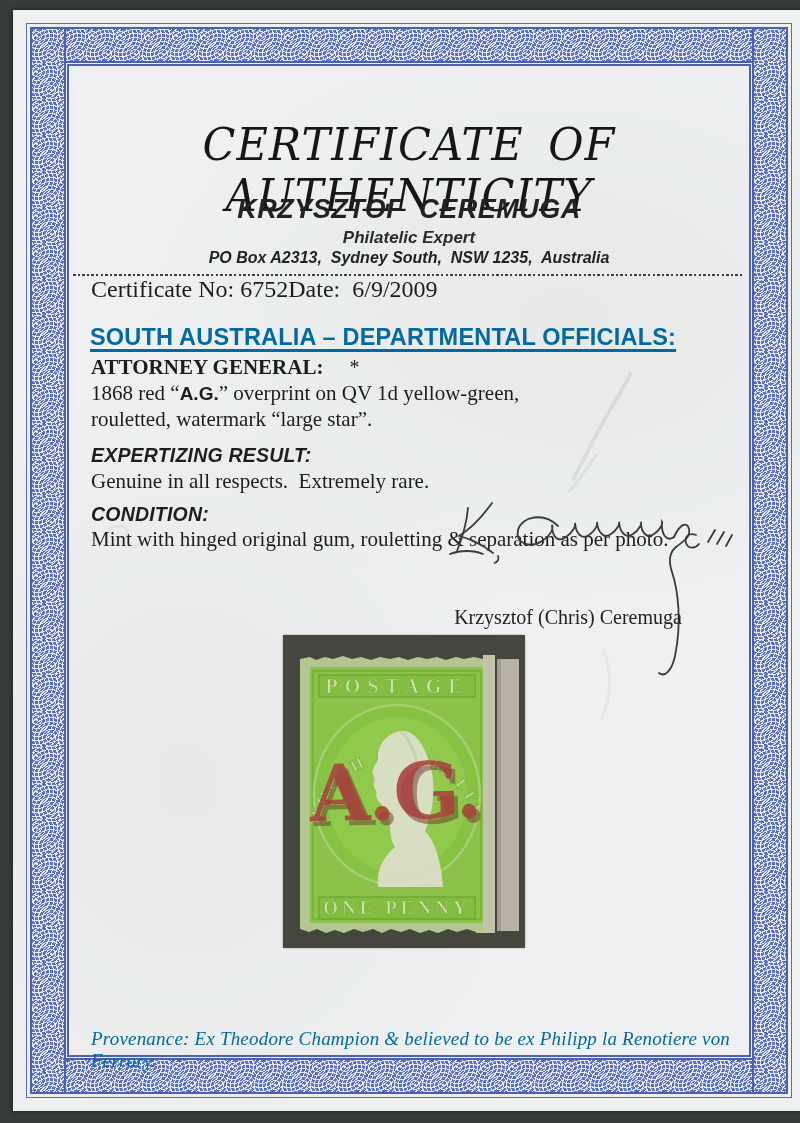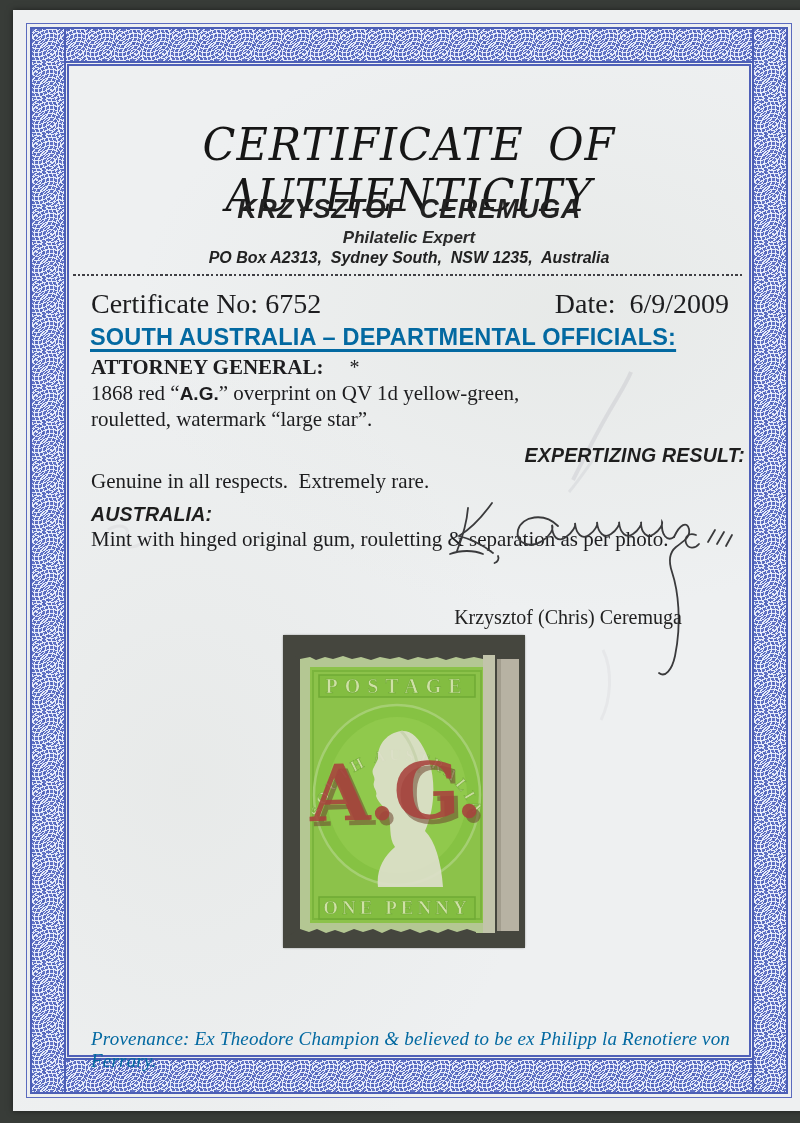--- a/index.html
+++ b/index.html
@@ -30,32 +30,32 @@
   .pre{white-space:pre-wrap;}
   .title{top:54px;font-family:"DejaVu Serif",serif;font-style:italic;font-size:43px;
          letter-spacing:1px;word-spacing:10px;color:#161616;transform:scaleY(1.02);}
   .expert{top:128px;font-family:"Liberation Sans",sans-serif;font-weight:bold;font-style:italic;
           font-size:27px;letter-spacing:.5px;color:#222;}
   .ptitle{top:162px;font-family:"Liberation Sans",sans-serif;font-weight:bold;font-style:italic;
           font-size:17px;color:#2a2a2a;}
   .addr{top:183px;font-family:"Liberation Sans",sans-serif;font-weight:bold;font-style:italic;
         font-size:16px;color:#222;}
   .dotrule{top:208px;height:2px;background:repeating-linear-gradient(90deg,#3f3f44 0 2.5px,transparent 2.5px 4.6px);}
-  .row{top:222px;font-size:28px;padding:0 16px 0 18px;display:flex;justify-content:space-between;}
+  .row{top:210px;font-size:24px;padding:0 16px 0 18px;display:flex;}
   .heading{top:258px;padding-left:17px;font-family:"Liberation Sans",sans-serif;font-weight:bold;
            font-size:23.5px;letter-spacing:.2px;color:#0369a1;}
   .heading span{text-decoration:underline;text-decoration-thickness:2.5px;text-underline-offset:4px;}
   .attorney{top:289px;padding-left:18px;font-weight:bold;font-size:21px;}
   .attorney .star{font-weight:normal;margin-left:26px;font-size:20px;}
   .body1{top:315px;padding-left:18px;font-size:21px;}
   .body2{top:341px;padding-left:18px;font-size:21px;}
   .ag-bold{font-family:"Liberation Sans",sans-serif;font-weight:bold;font-size:19px;}
   .lbl{font-family:"Liberation Sans",sans-serif;font-weight:bold;font-style:italic;font-size:19.5px;
        letter-spacing:.2px;padding-left:18px;color:#1e1e1e;}
-  .exlab{top:378px;text-align:right;} .extext{top:403px;padding-left:18px;font-size:21px;}
+  .exlab{top:378px;} .extext{top:403px;padding-left:18px;font-size:21px;}
   .conlab{top:437px;} .context{top:461px;padding-left:18px;font-size:21px;}
   .itwm{}
   .signame{position:absolute;left:375px;top:540px;width:240px;text-align:center;font-size:20px;color:#222;}
   .sigsvg{position:absolute;left:357px;top:428px;}
   .prov{position:absolute;left:18px;right:14px;top:962px;font-style:italic;font-size:19px;color:#0369a1;
         letter-spacing:.2px;}
   .mount{position:absolute;left:270px;top:625px;width:242px;height:313px;background:#bef264;
          border-radius:2px;box-shadow:0 0 2px rgba(0,0,0,.4);}
   .ghost{position:absolute;inset:0;pointer-events:none;}
 </style>
@@ -100,21 +100,21 @@
       <div class="abs body1">
         <span>1868 red “</span><span class="ag-bold">A.G.</span><span>” overprint on QV 1d yellow-green,</span>
       </div>
       <div class="abs body2">
         <span>rouletted, watermark “</span><span class="itwm">large star</span><span>”.</span>
       </div>
 
       <div class="abs lbl exlab">EXPERTIZING RESULT:</div>
       <div class="abs extext pre">Genuine in all respects.  Extremely rare.</div>
 
-      <div class="abs lbl conlab">AUSTRALIA:</div>
+      <div class="abs lbl conlab">CONDITION:</div>
       <div class="abs context">Mint with hinged original gum, rouletting &amp; separation as per photo.</div>
 
       <svg class="sigsvg" width="310" height="220" viewBox="0 0 310 220">
         <g stroke="#3a3a3c" stroke-width="1.8" fill="none" stroke-linecap="round">
           <path d="M38,14 C37,26 33,42 27,57"></path>
           <path d="M62,9 C52,23 42,34 29,42 C41,45 54,52 63,59"></path>
           <path d="M20,60 C30,56 44,56 53,60"></path>
           <path d="M68,62 c1.5,3 -0.5,6 -3.5,7"></path>
           <path d="M128,32 C114,18 92,22 88,36 C85,49 100,55 112,47 C120,42 124,35 122,31 C122,43 128,49 136,43 C143,38 146,32 145,29 C146,40 152,46 159,41 C165,37 168,31 167,28 C168,39 174,45 181,40 C187,36 190,30 189,28 C190,39 196,45 203,40 C209,36 212,30 211,28 C211,39 217,45 224,40 C230,36 233,30 232,28 C231,41 237,48 244,43"></path>
           <path d="M244,43 C250,30 257,27 259,35 C261,44 252,48 246,53 C240,58 238,66 242,78 C248,96 252,128 245,162 C242,176 235,184 229,179"></path>

